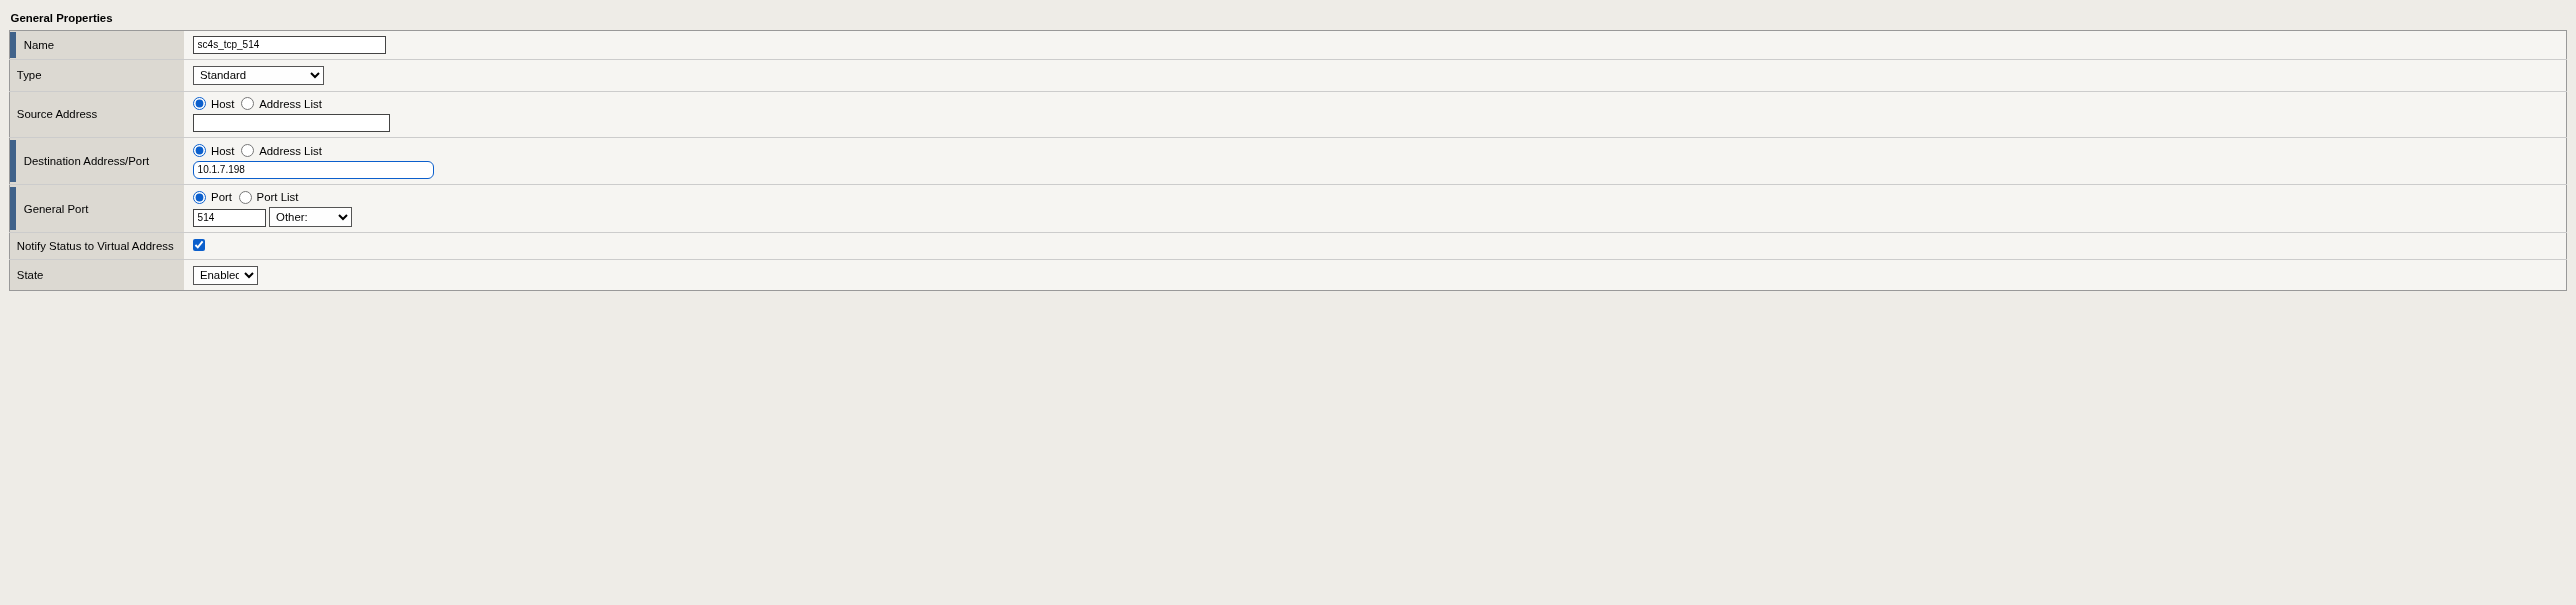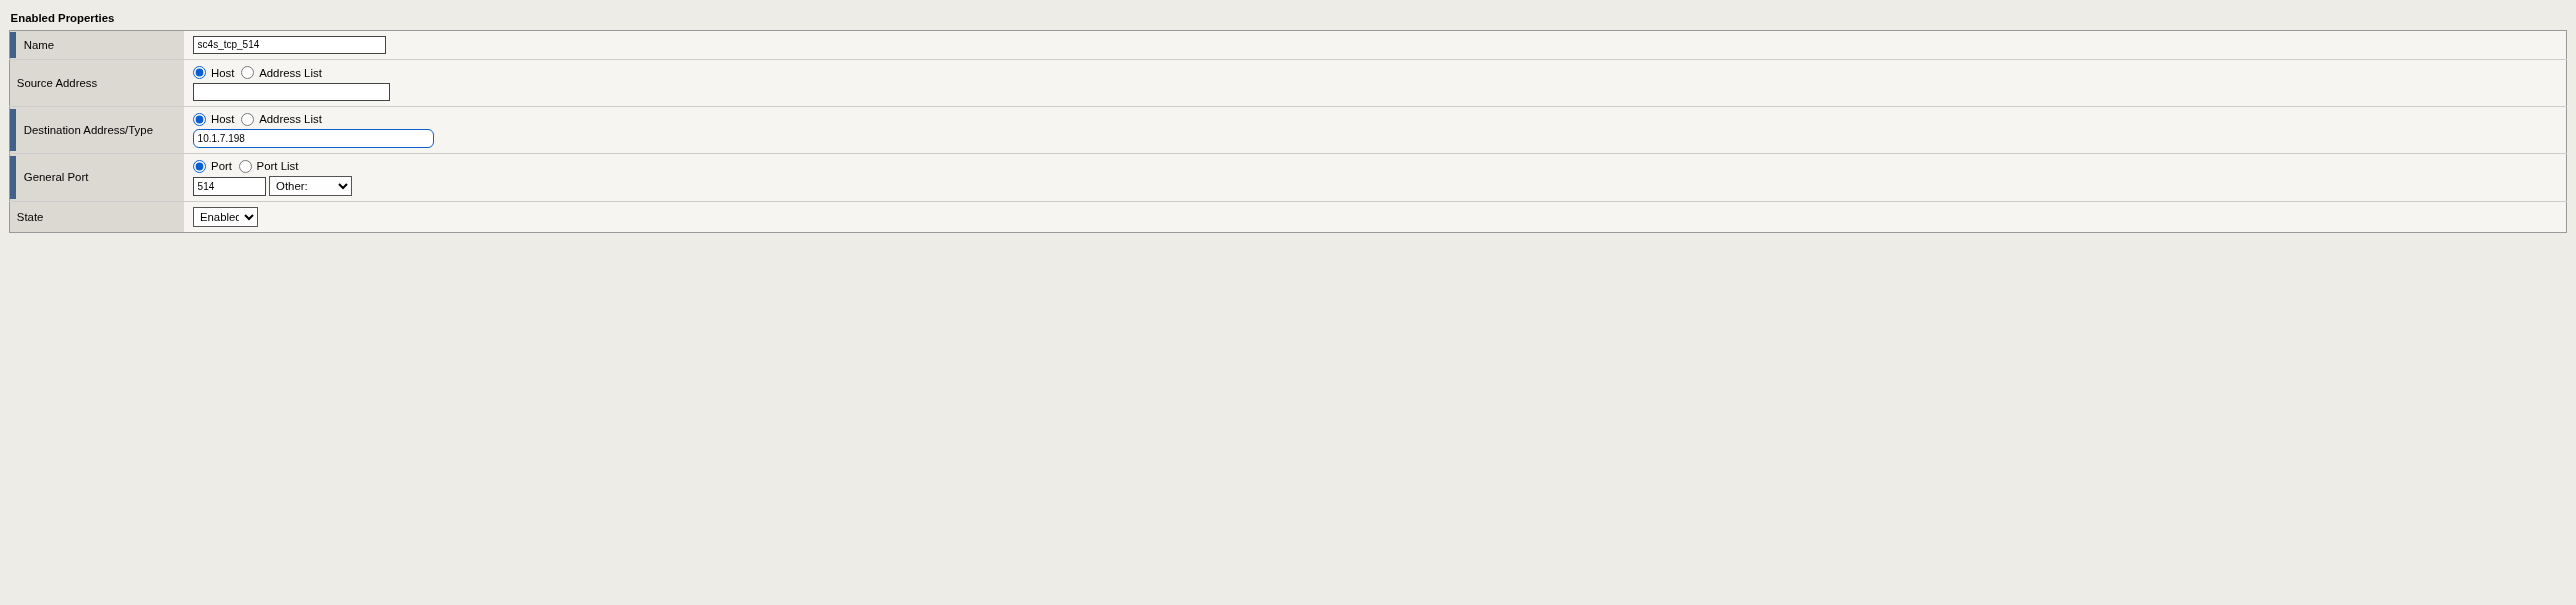--- a/index.html
+++ b/index.html
@@ -93,44 +93,52 @@
       margin-bottom: 3.5px;
     }
     .radio-label {
       vertical-align: middle;
       margin-right: 3.5px;
     }
   </style>
 </head>
 <body>
 
-<div class="section-title">Enabled Properties</div>
+<div class="section-title">General Properties</div>
 
 <table class="properties-table">
   <tbody>
       <tr>
     <td class="label-cell marked">Name</td>
     <td class="value-cell">
       <input type="text" class="input-name" value="sc4s_tcp_514" style="">
+    </td>
+  </tr>
+  <tr>
+    <td class="label-cell">Type</td>
+    <td class="value-cell">
+      <select class="select-type">
+        <option>Standard</option>
+      </select>
     </td>
   </tr>
   <tr>
     <td class="label-cell">Source Address</td>
     <td class="value-cell">
       <div class="radio-group">
         <input type="radio" name="srcaddr" checked="" style="">
         <span class="radio-label">Host</span>
         <input type="radio" name="srcaddr" style="">
         <span class="radio-label">Address List</span>
       </div>
       <input type="text" class="input-source" value="" style="">
     </td>
   </tr>
   <tr>
-    <td class="label-cell marked">Destination Address/Type</td>
+    <td class="label-cell marked">Destination Address/Port</td>
     <td class="value-cell">
       <div class="radio-group">
         <input type="radio" name="dstaddr" checked="" style="">
         <span class="radio-label">Host</span>
         <input type="radio" name="dstaddr" style="">
         <span class="radio-label">Address List</span>
       </div>
       <input type="text" class="input-dest focused" value="10.1.7.198" style="">
     </td>
   </tr>
@@ -143,20 +151,26 @@
         <input type="radio" name="svcport" style="">
         <span class="radio-label">Port List</span>
       </div>
       <input type="text" class="input-port" value="514" style="">
       <select class="select-other">
         <option>Other:</option>
       </select>
     </td>
   </tr>
   <tr>
+    <td class="label-cell">Notify Status to Virtual Address</td>
+    <td class="value-cell">
+      <input type="checkbox" checked="" style="">
+    </td>
+  </tr>
+  <tr>
     <td class="label-cell">State</td>
     <td class="value-cell">
       <select class="select-state">
         <option>Enabled</option>
       </select>
     </td>
   </tr>
 </tbody>
   </table>
 

